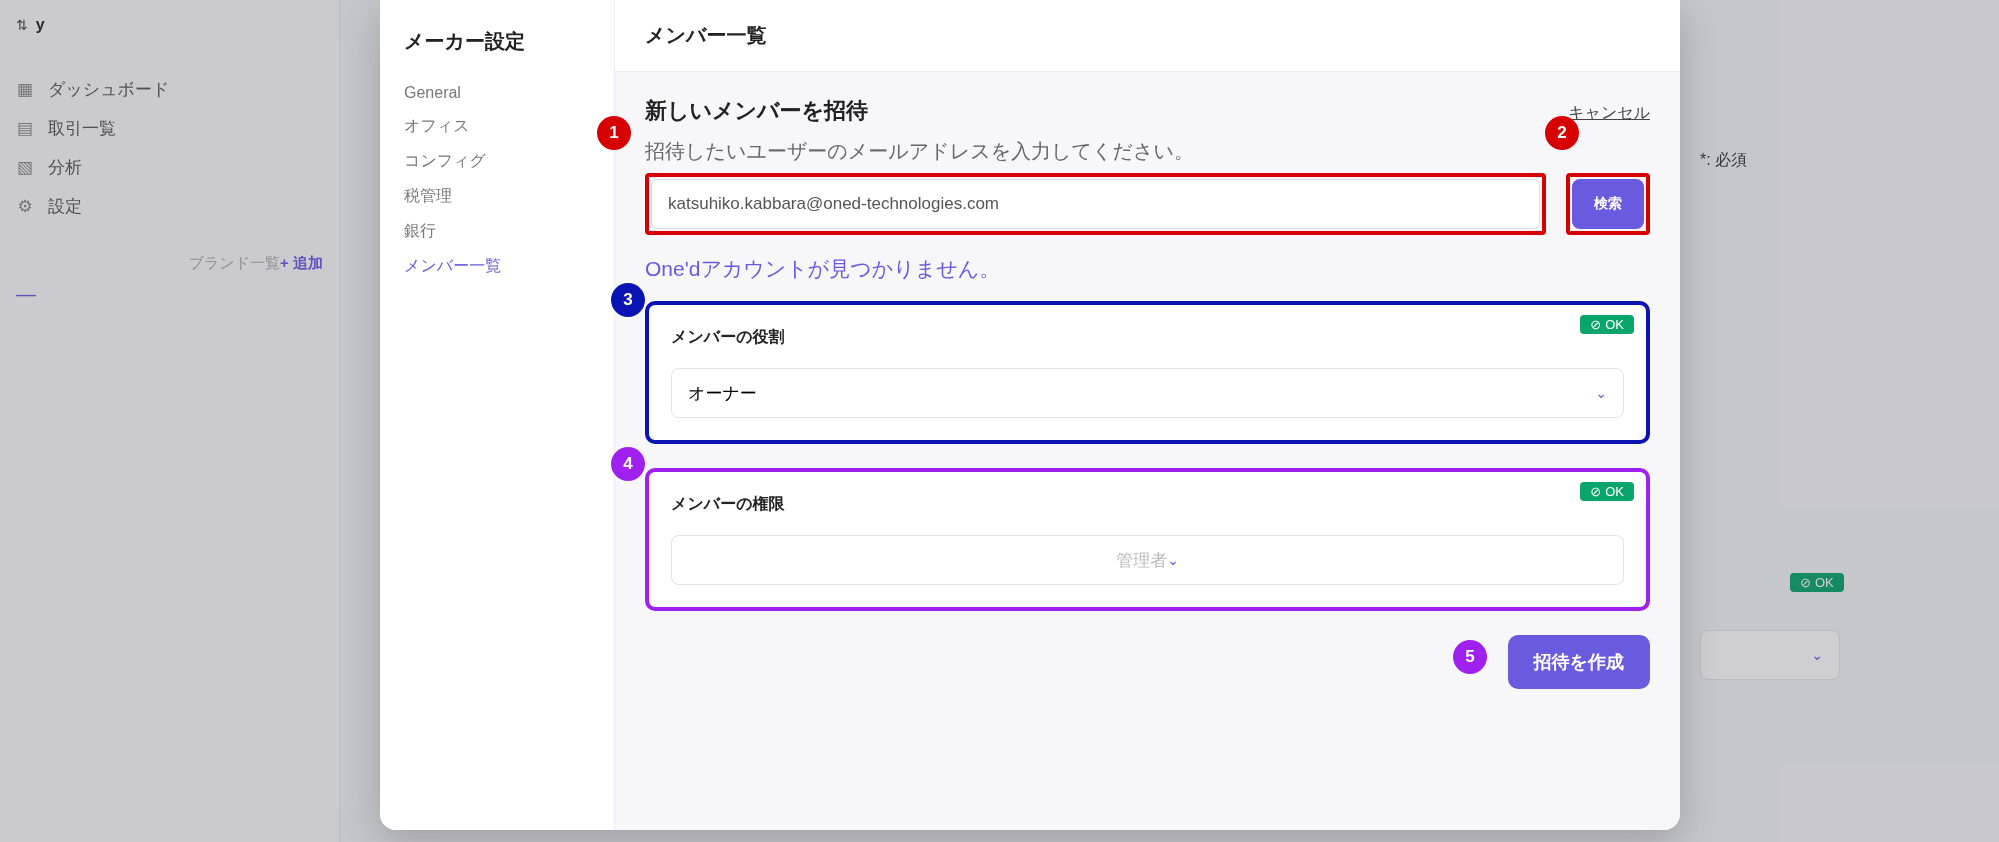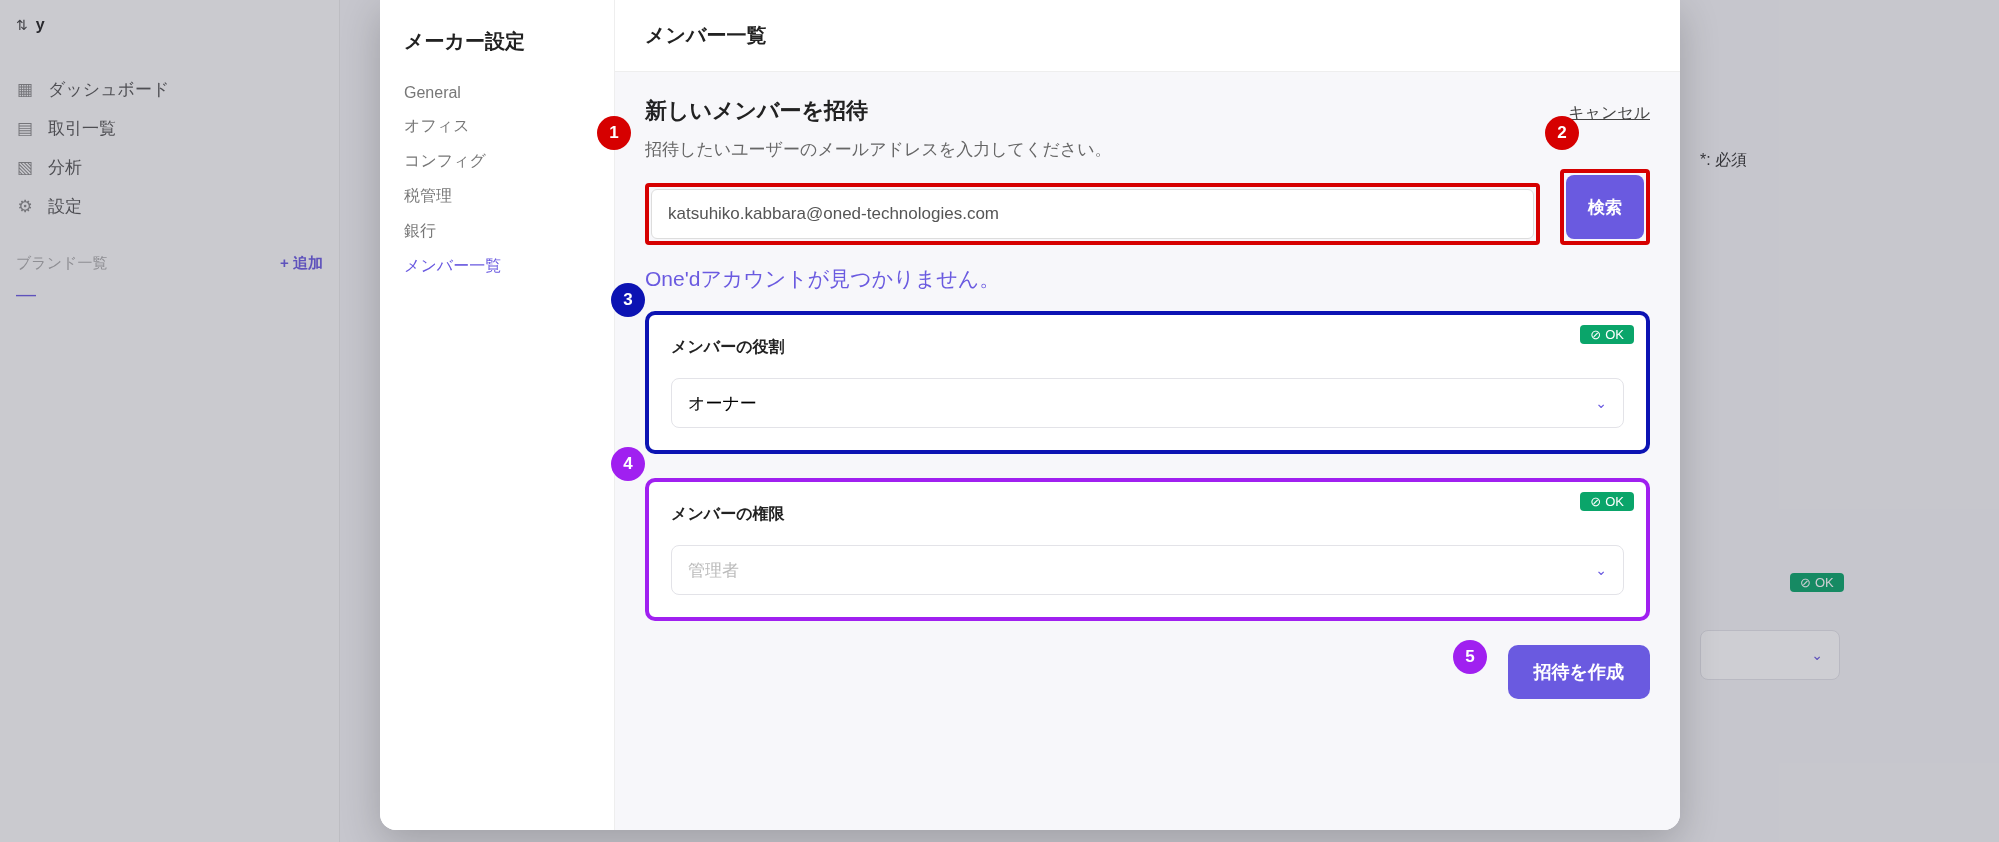--- a/index.html
+++ b/index.html
@@ -4,21 +4,21 @@
   <style>
     * { margin: 0; padding: 0; box-sizing: border-box; font-family: -apple-system, BlinkMacSystemFont, "Segoe UI", sans-serif; }
     body { background: #f5f5f7; width: 1999px; height: 842px; overflow: hidden; position: relative; }
 
     .bg-sidebar { position: absolute; left: 0; top: 0; width: 340px; height: 842px; background: #fafafa; border-right: 1px solid #e8e8e8; padding: 16px; }
     .bg-logo { display: flex; align-items: center; gap: 8px; margin-bottom: 36px; }
     .bg-logo-updown { font-size: 14px; color: #444; }
     .bg-logo-text { font-weight: 700; font-size: 16px; color: #222; }
     .bg-nav-item { display: flex; align-items: center; gap: 14px; padding: 8px 0; color: #555; font-size: 17px; cursor: pointer; }
     .bg-nav-icon { width: 18px; height: 18px; display: inline-flex; align-items: center; justify-content: center; color: #888; }
-    .bg-brand-section { margin-top: 28px; display: flex; justify-content: space-between; align-items: center; }
+    .bg-brand-section { margin-top: 28px; display: flex; justify-content: flex-end; align-items: center; }
     .bg-brand-label { color: #aaa; font-size: 15px; }
     .bg-brand-add { color: #6a5ae0; font-size: 15px; font-weight: 600; cursor: pointer; }
     .bg-brand-dash { color: #6a5ae0; font-size: 20px; margin-top: 10px; }
 
     .bg-right { position: absolute; left: 1700px; top: 150px; width: 290px; }
     .bg-required { color: #333; font-size: 16px; margin-bottom: 50px; }
 
     .overlay { position: absolute; inset: 0; background: rgba(60,60,80,0.25); }
 
     .modal { position: absolute; left: 380px; top: 0; width: 1300px; height: 830px; background: #f9f9fb; border-radius: 0 0 16px 16px; box-shadow: 0 12px 40px rgba(0,0,0,0.2); display: flex; overflow: hidden; }
@@ -27,37 +27,37 @@
     .modal-sidebar-item { padding: 7px 0; color: #777; font-size: 16px; cursor: pointer; }
     .modal-sidebar-item.active { color: #6a5ae0; }
 
     .modal-main { flex: 1; display: flex; flex-direction: column; }
     .modal-header { padding: 22px 30px; font-weight: 700; font-size: 20px; color: #222; border-bottom: 1px solid #eee; background: #fff; }
     .modal-body { padding: 24px 30px; flex: 1; background: #f7f7fa; overflow-y: auto; }
 
     .invite-head { display: flex; justify-content: space-between; align-items: baseline; margin-bottom: 12px; }
     .invite-title { font-weight: 700; font-size: 22px; color: #222; }
     .invite-cancel { color: #444; font-size: 16px; text-decoration: underline; cursor: pointer; }
-    .invite-sub { color: #666; font-size: 17px; margin-top: 12px; margin-bottom: 8px; }
+    .invite-sub { color: #666; font-size: 20px; margin-top: 12px; margin-bottom: 8px; }
 
-    .email-row { display: flex; gap: 20px; align-items: flex-end; margin-bottom: 20px; }
+    .email-row { display: flex; gap: 20px; align-items: center; margin-bottom: 20px; }
     .email-input-wrap { flex: 1; border: 4px solid #d60000; border-radius: 4px; padding: 2px; }
     .email-input { width: 100%; height: 50px; border: 1px solid #ddd; border-radius: 6px; padding: 0 16px; font-size: 17px; color: #555; background: #fff; }
     .search-btn-wrap { border: 4px solid #d60000; border-radius: 4px; padding: 2px; }
-    .search-btn { height: 64px; padding: 0 22px; background: #6a5ae0; color: #fff; border: none; border-radius: 8px; font-size: 17px; font-weight: 600; cursor: pointer; }
+    .search-btn { height: 50px; padding: 0 22px; background: #6a5ae0; color: #fff; border: none; border-radius: 8px; font-size: 14px; font-weight: 600; cursor: pointer; }
 
     .notfound { color: #6a5ae0; font-size: 21px; margin-bottom: 18px; }
 
     .field-card { background: #fff; border-radius: 10px; padding: 22px; margin-bottom: 24px; position: relative; }
     .field-card.blue-hl { border: 4px solid #0c13b3; }
     .field-card.purple-hl { border: 4px solid #a020f0; }
     .field-label { font-weight: 700; font-size: 16px; color: #222; margin-bottom: 20px; }
     .ok-badge { position: absolute; top: 10px; right: 12px; background: #0aa56a; color: #fff; font-size: 13px; padding: 2px 10px; border-radius: 4px; display: inline-flex; align-items: center; gap: 4px; }
     .select-box { width: 100%; height: 50px; border: 1px solid #e3e3e8; border-radius: 8px; padding: 0 16px; font-size: 17px; display: flex; align-items: center; justify-content: space-between; cursor: pointer; background: #fff; }
-    .select-box.disabled { color: #bbb; }
+    .select-box.disabled { color: #bbb; justify-content: center; }
     .chevron { color: #6a5ae0; font-size: 14px; }
 
     .submit-row { display: flex; justify-content: flex-end; }
     .submit-btn { height: 54px; padding: 0 26px; background: #6a5ae0; color: #fff; border: none; border-radius: 10px; font-size: 18px; font-weight: 600; cursor: pointer; }
 
     .marker { position: absolute; width: 34px; height: 34px; border-radius: 50%; display: flex; align-items: center; justify-content: center; color: #fff; font-weight: 700; font-size: 17px; z-index: 20; }
     .m-red { background: #d60000; }
     .m-blue { background: #0c13b3; }
     .m-purple { background: #a020f0; }
 

